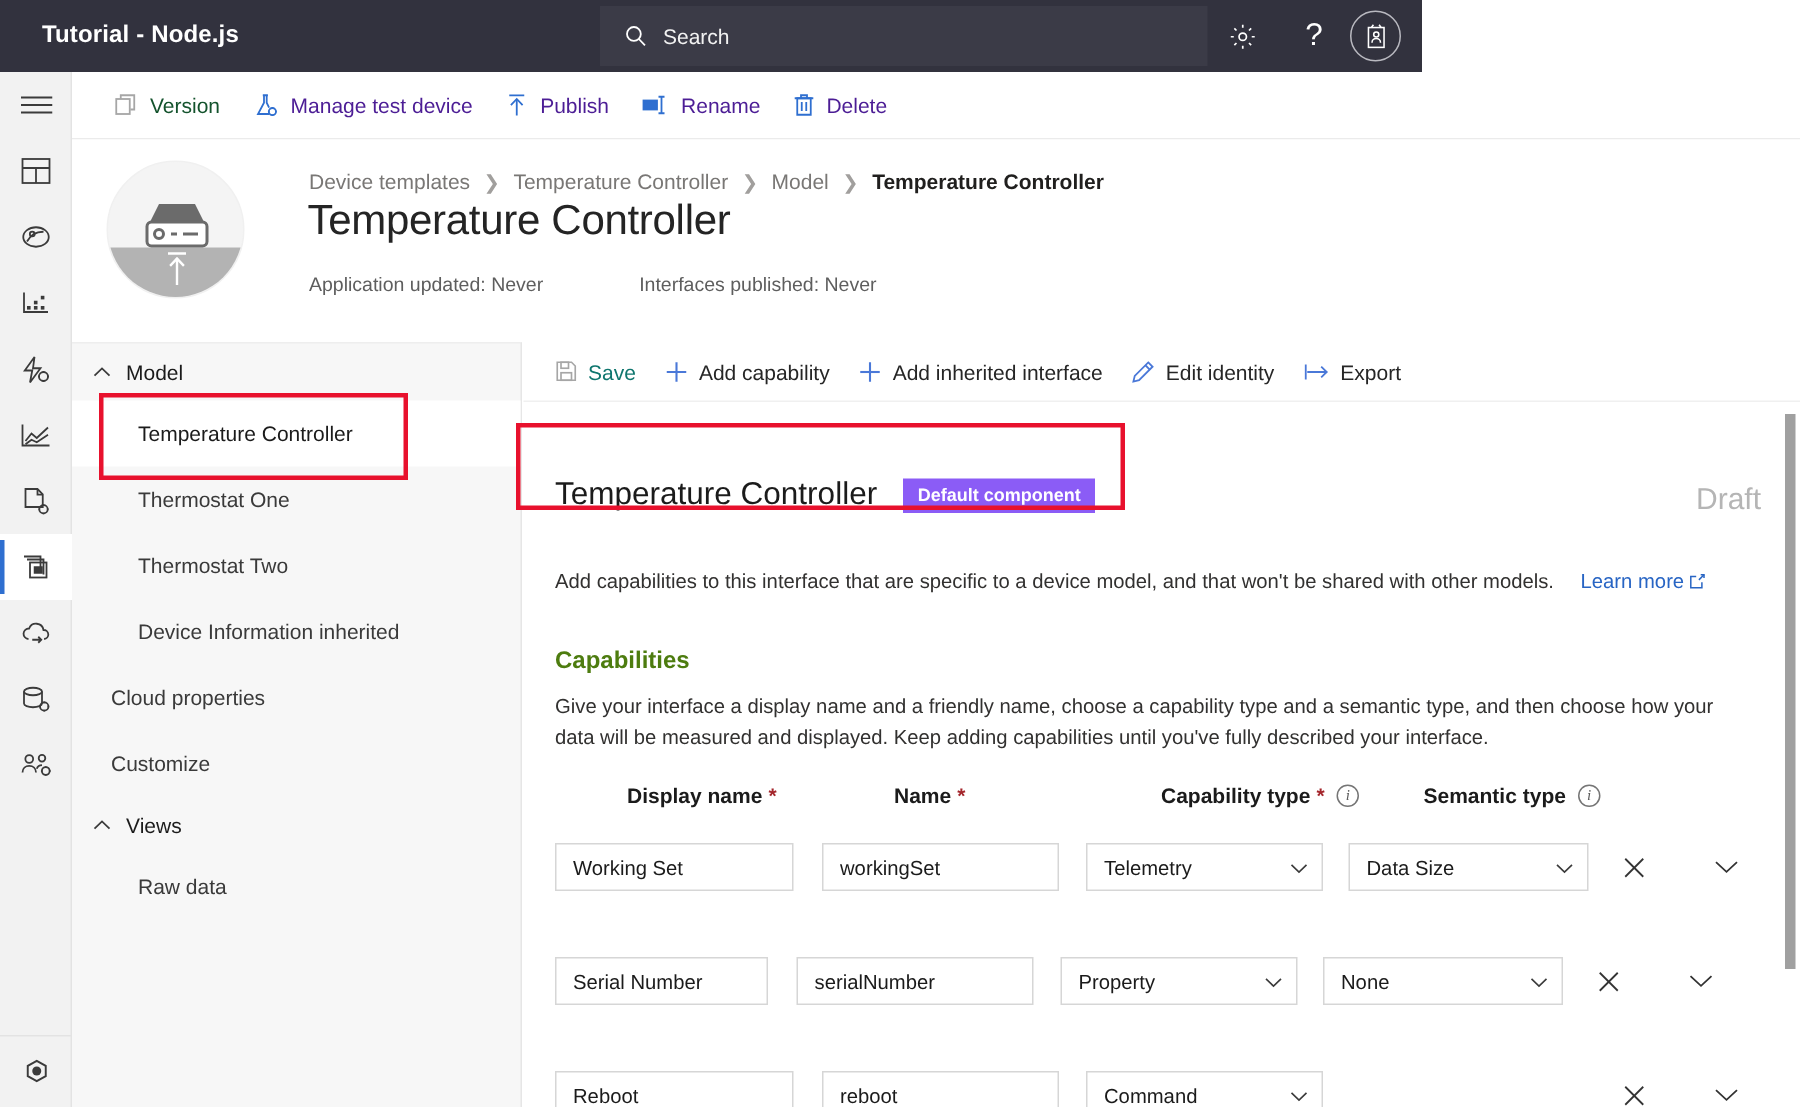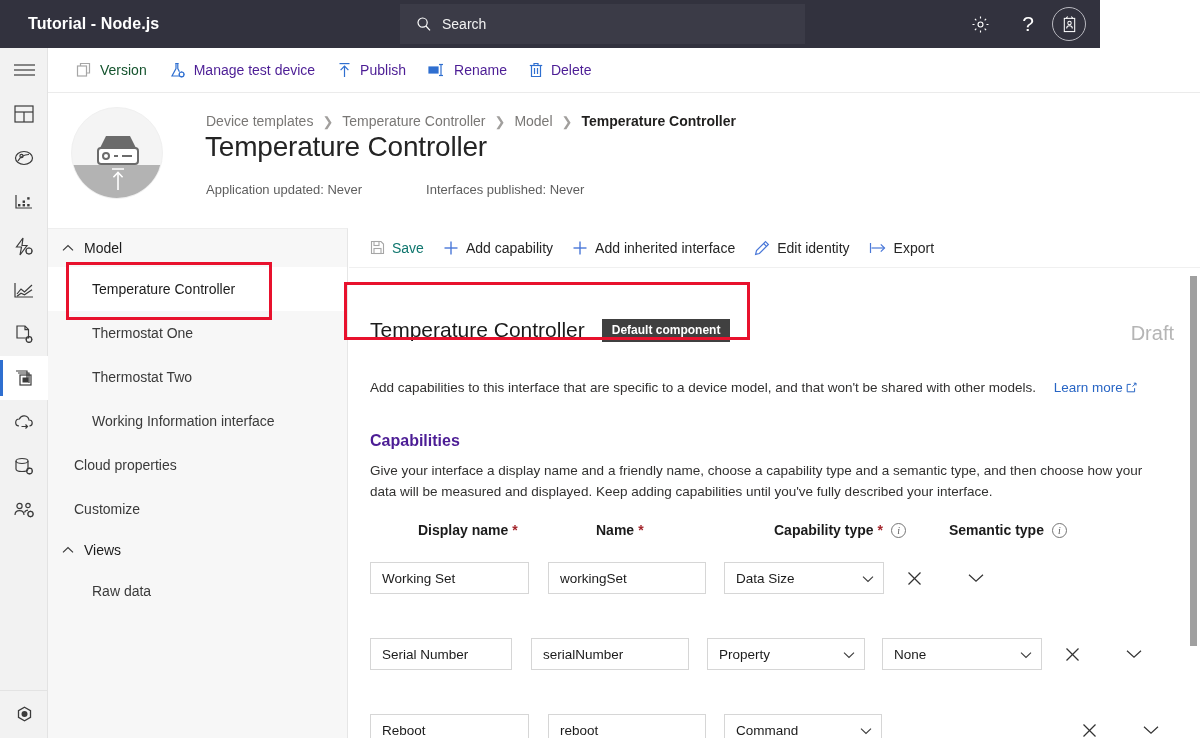--- a/index.html
+++ b/index.html
@@ -8,21 +8,21 @@
     width: 1200px; height: 738px;
     overflow: hidden;
     background: #ffffff;
     font-family: "Liberation Sans", sans-serif;
     -webkit-font-smoothing: antialiased;
   }
 
   
   .topbar {
     position: absolute; top: 0; left: 0;
-    width: 1100px; height: 48px;
+    width: 948px; height: 48px;
     background: #32323e;
     display: flex; align-items: center;
   }
   .app-title {
     color: #ffffff;
     font-size: 16px;
     font-weight: bold;
     margin-left: 28px;
     letter-spacing: .1px;
     white-space: nowrap;
@@ -220,21 +220,21 @@
   }
   .iface-desc {
     position: absolute; left: 21px; top: 112px;
     font-size: 13.5px; color: #323130;
   }
   .lm-link { color: #2865c4; cursor: pointer; padding-left: 14px; }
   .lm-ext { display: inline-block; vertical-align: -1px; margin-left: 3px; }
 
   .section-title {
     position: absolute; left: 21px; top: 164px;
-    font-size: 16px; color: #4c1d95; font-weight: bold;
+    font-size: 16px; color: #4d7c0f; font-weight: bold;
   }
   .section-desc {
     position: absolute; left: 21px; top: 192px;
     width: 800px;
     font-size: 13.5px; color: #323130; line-height: 21px;
   }
 
   .col-headers {
     position: absolute; left: 21px; top: 254px;
     display: flex; align-items: center;
@@ -571,21 +571,21 @@
   <div class="tree-item lvl2 active">
     <span>Temperature Controller</span>
   </div>
   <div class="tree-item lvl2">
     <span>Thermostat One</span>
   </div>
   <div class="tree-item lvl2">
     <span>Thermostat Two</span>
   </div>
   <div class="tree-item lvl2">
-    <span>Working Information interface</span>
+    <span>Device Information inherited</span>
   </div>
   <div class="tree-item lvl1">
     <span>Cloud properties</span>
   </div>
   <div class="tree-item lvl1">
     <span>Customize</span>
   </div>
   <div class="tree-group">
     <span class="chev">
       <svg width="12" height="8" viewBox="0 0 12 8">
@@ -663,21 +663,21 @@
           </svg>
       </span>
       <span>Export</span>
     </div>
   </div>
 
   <div class="panel-body">
 
     <div class="iface-head">
       <span class="iface-name">Temperature Controller</span>
-      <span class="badge" style="background: #404040; text-align: center;">Default component</span>
+      <span class="badge" style="background: #8b5cf6; text-align: center;">Default component</span>
     </div>
 
     <div class="draft">Draft</div>
 
     <div class="iface-desc">
       <span>Add capabilities to this interface that are specific to a device model, and that won't be shared with other models.</span>
       <span class="lm-link">Learn more</span><span class="lm-ext"><svg width="11" height="11" viewBox="0 0 11 11">
             <g fill="none" stroke="#2865c4" stroke-width="1">
               <path d="M7.8 1.2h2.2v2.2"></path>
               <path d="M10 1.2L6.6 4.6"></path>
@@ -711,20 +711,26 @@
 
     <div class="rows">
 
       <div class="cap-row">
         <div class="fld" style="width:159px;margin-right:19px">
           <span>Working Set</span>
         </div>
         <div class="fld" style="width:158px;margin-right:18px">
           <span>workingSet</span>
         </div>
+        <div class="fld sel-fld" style="width:158px;margin-right:17px">
+          <span>Telemetry</span>
+          <span><svg width="12" height="8" viewBox="0 0 12 8">
+                <path d="M1 1.6L6 6.4l5-4.8" fill="none" stroke="#3b3b3b" stroke-width="1.1"></path>
+              </svg></span>
+        </div>
         <div class="fld sel-fld" style="width:160px;margin-right:14px">
           <span>Data Size</span>
           <span><svg width="12" height="8" viewBox="0 0 12 8">
                 <path d="M1 1.6L6 6.4l5-4.8" fill="none" stroke="#3b3b3b" stroke-width="1.1"></path>
               </svg></span>
         </div>
         <div class="row-x" style="margin-right:30px">
           <svg width="15" height="15" viewBox="0 0 15 15">
               <g stroke="#333333" stroke-width="1.2">
                 <line x1="1.5" y1="1.5" x2="13.5" y2="13.5"></line>

